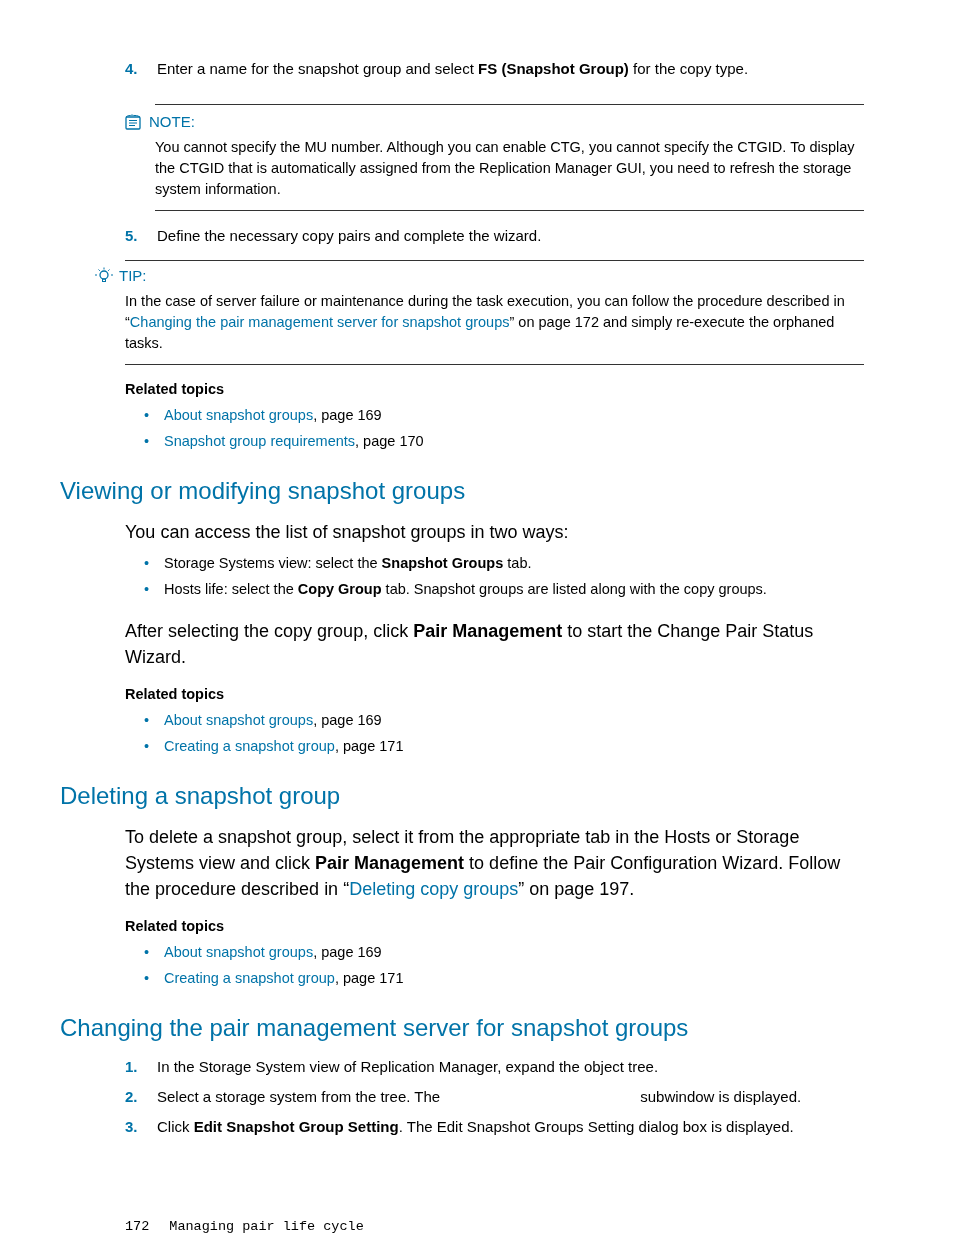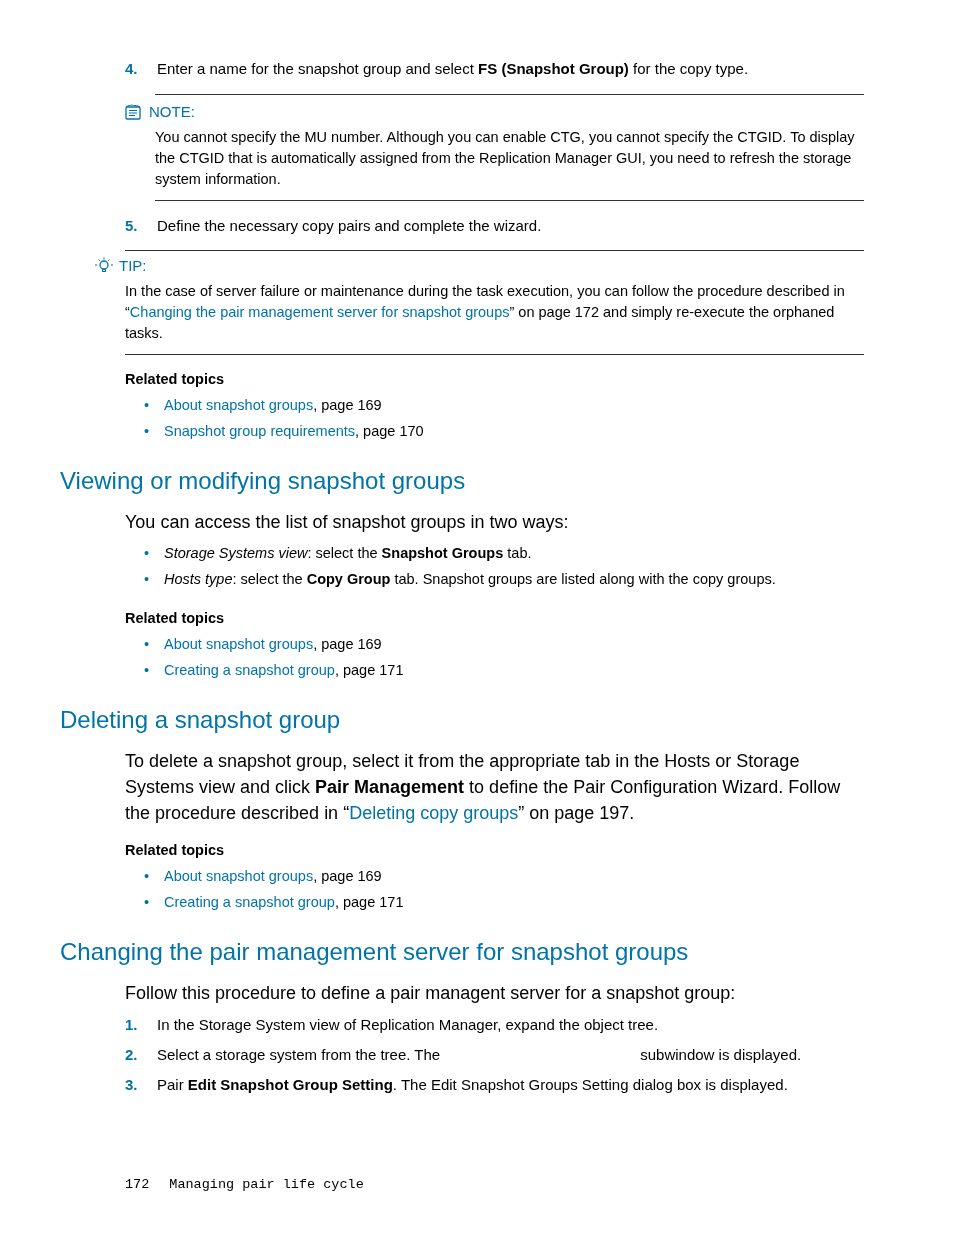--- a/index.html
+++ b/index.html
@@ -20,21 +20,21 @@
     margin: 8px 0 8px 65px;
   }
   .ol-num {
     color: #0073a8;
     font-weight: bold;
     min-width: 32px;
   }
   .ol-body { flex: 1; }
   .bold { font-weight: bold; }
   .note-box {
-    margin: 14px 0 14px 95px;
+    margin: 24px 0 14px 95px;
     border-top: 1px solid #333;
     border-bottom: 1px solid #333;
     padding: 6px 0 10px 0;
   }
   .tip-box {
     margin: 14px 0 14px 65px;
     border-top: 1px solid #333;
     border-bottom: 1px solid #333;
     padding: 4px 0 10px 0;
   }
@@ -67,21 +67,21 @@
   }
   .bullet-dot { color: #0073a8; min-width: 20px; }
   .link { color: #0073a8; }
   .h2 {
     color: #0073a8;
     font-size: 24px;
     font-weight: normal;
     margin: 22px 0 10px 0;
   }
   .para { margin: 8px 0 8px 65px; font-size: 18px; }
-  .ital { font-style: italic; }
+  .ital { }
   .footer {
     margin-top: 80px;
     margin-left: 65px;
     font-size: 13.5px;
     display: flex;
     gap: 20px;
     font-family: Liberation Mono, monospace;
   }
   .footer .pn { }
 </style>
@@ -152,22 +152,25 @@
 
   <div class="h2">Viewing or modifying snapshot groups</div>
   <div class="para">You can access the list of snapshot groups in two ways:</div>
   <div class="bullet-list">
     <div class="bullet-item">
       <span class="bullet-dot">•</span>
       <span><span class="ital">Storage Systems view</span><span>: select the </span><span class="bold">Snapshot Groups</span><span> tab.</span></span>
     </div>
     <div class="bullet-item">
       <span class="bullet-dot">•</span>
-      <span><span class="ital">Hosts type</span><span>: select the </span><span class="bold">Copy Group</span><span> tab. Snapshot groups are listed along with the copy groups.</span></span>
-    </div>
+      <span><span class="ital">Hosts life</span><span>: select the </span><span class="bold">Copy Group</span><span> tab. Snapshot groups are listed along with the copy groups.</span></span>
+    </div>
+  </div>
+  <div class="para">
+    <span>After selecting the copy group, click </span><span class="bold">Pair Management</span><span> to start the Change Pair Status Wizard.</span>
   </div>
   <div class="related">Related topics</div>
   <div class="bullet-list">
     <div class="bullet-item">
       <span class="bullet-dot">•</span>
       <span><span class="link">About snapshot groups</span><span>, page 169</span></span>
     </div>
     <div class="bullet-item">
       <span class="bullet-dot">•</span>
       <span><span class="link">Creating a snapshot group</span><span>, page 171</span></span>
@@ -184,34 +187,33 @@
       <span class="bullet-dot">•</span>
       <span><span class="link">About snapshot groups</span><span>, page 169</span></span>
     </div>
     <div class="bullet-item">
       <span class="bullet-dot">•</span>
       <span><span class="link">Creating a snapshot group</span><span>, page 171</span></span>
     </div>
   </div>
 
   <div class="h2">Changing the pair management server for snapshot groups</div>
-  <div class="para">Follow this procedure to define a pair managent server for a snapshot group:</div>
 
   <div class="ol-item">
     <div class="ol-num">1.</div>
     <div class="ol-body">In the Storage System view of Replication Manager, expand the object tree.</div>
   </div>
   <div class="ol-item">
     <div class="ol-num">2.</div>
     <div class="ol-body" style="white-space:pre-wrap;"><span>Select a storage system from the tree. The </span><span style="white-space:pre;">                                               </span><span>subwindow is displayed.</span></div>
   </div>
   <div class="ol-item">
     <div class="ol-num">3.</div>
     <div class="ol-body">
-      <span>Pair </span><span class="bold">Edit Snapshot Group Setting</span><span>. The Edit Snapshot Groups Setting dialog box is displayed.</span>
+      <span>Click </span><span class="bold">Edit Snapshot Group Setting</span><span>. The Edit Snapshot Groups Setting dialog box is displayed.</span>
     </div>
   </div>
 
   <div class="footer">
     <span class="pn">172</span>
     <span>Managing pair life cycle</span>
   </div>
 
 </div>
 

